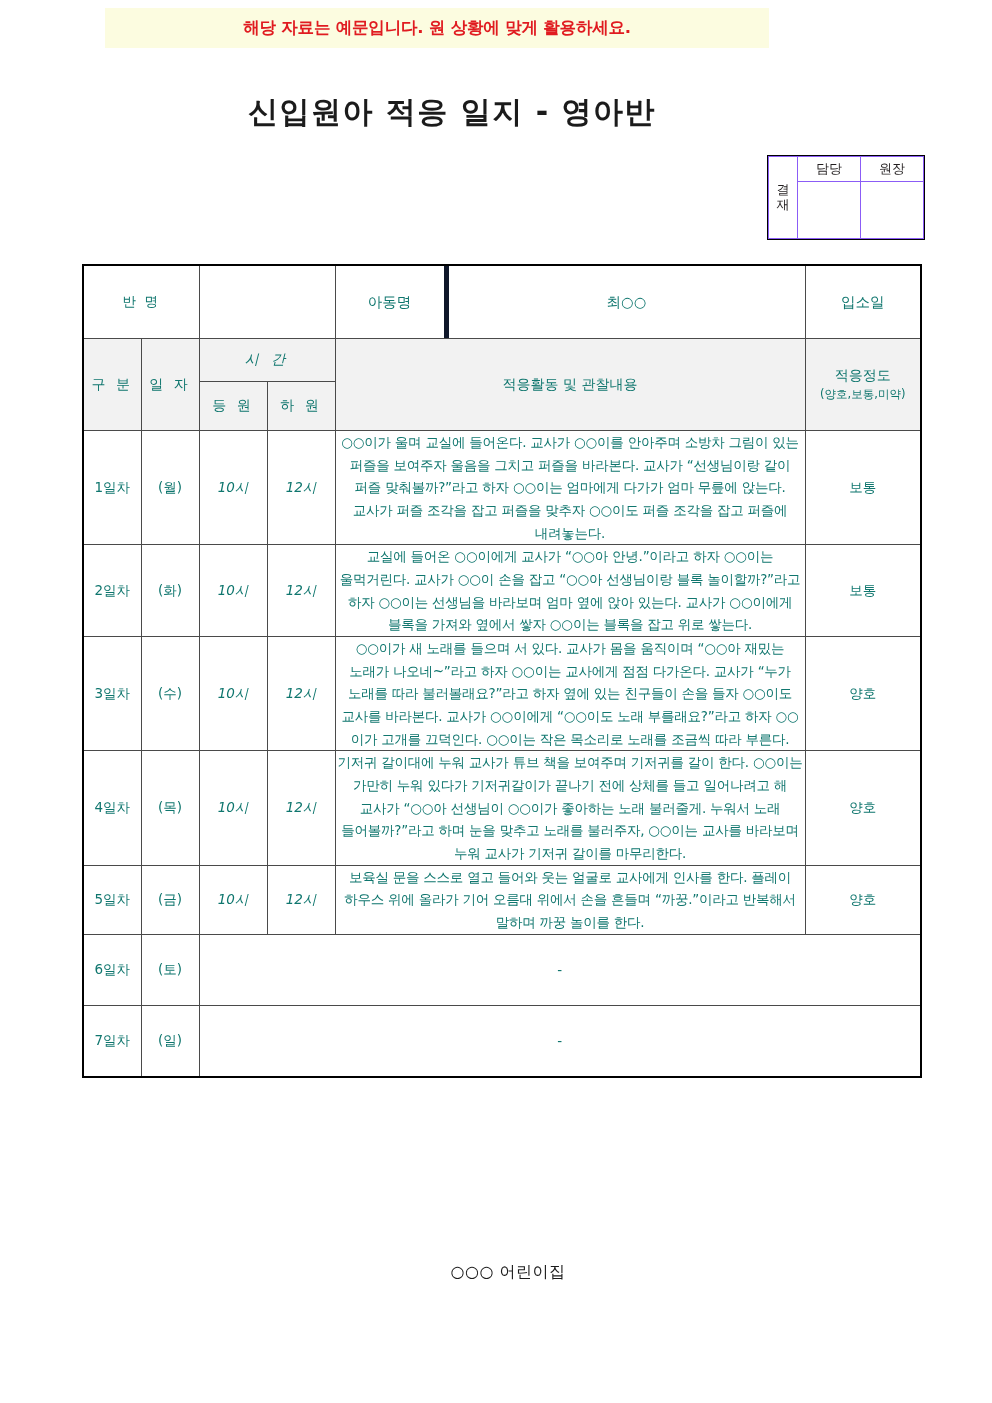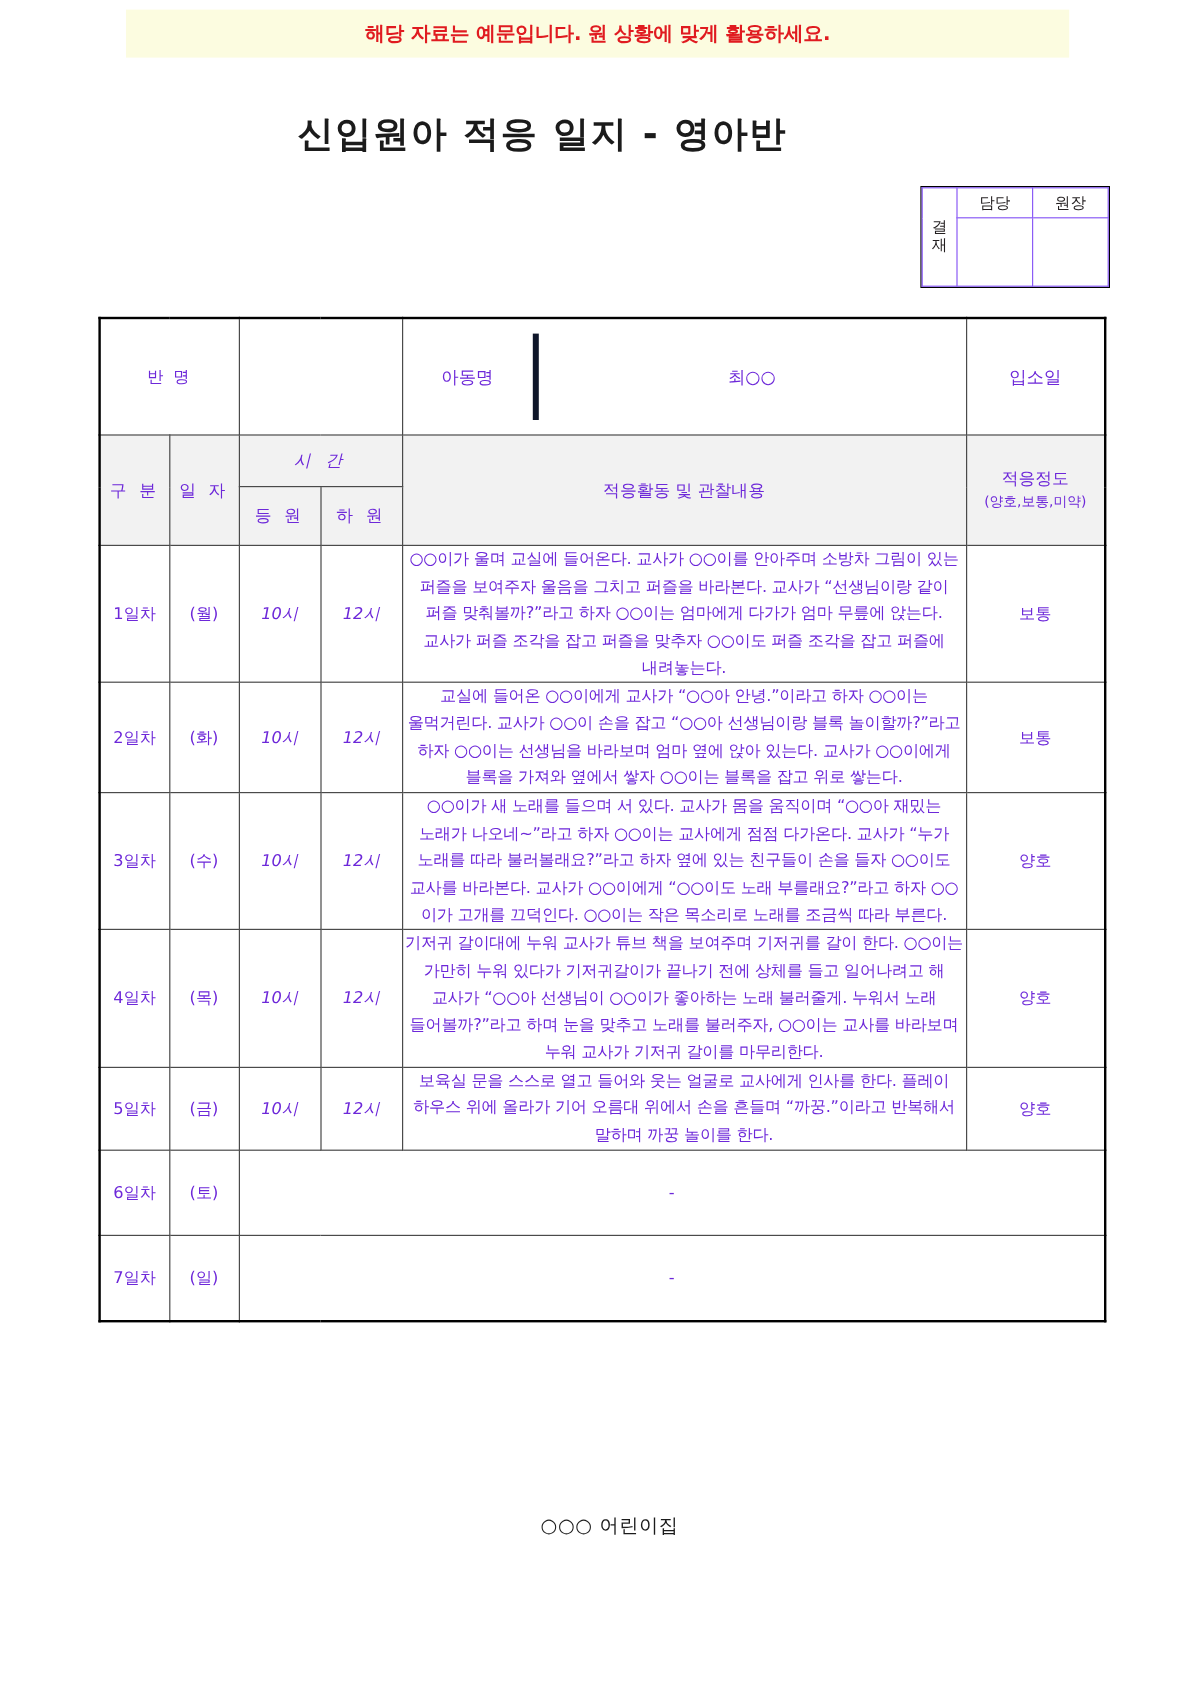--- a/index.html
+++ b/index.html
@@ -14,21 +14,21 @@
     font-family: "DejaVu Sans", "Liberation Sans", sans-serif;
     color: #231f20;
     overflow: hidden;
   }
 
   
   .notice-banner {
     position: absolute;
     left: 105px;
     top: 8px;
-    width: 786px;
+    width: 664px;
     height: 40px;
     background: #fcfce0;
     display: flex;
     align-items: center;
     justify-content: center;
   }
   .notice-banner-text {
     color: #e01b20;
     font-weight: bold;
     font-size: 16.5px;
@@ -95,21 +95,21 @@
     border-collapse: collapse;
     table-layout: fixed;
     border: 2px solid #000;
   }
   .main-table td {
     border: 1px solid #4a4a4a;
     font-size: 13.5px;
     vertical-align: middle;
     text-align: center;
     padding: 0;
-    color: #6d28d9;
+    color: #0f766e;
   }
 
   
   .col-gubun    { width: 58px; }
   .col-ilja     { width: 58px; }
   .col-deungwon { width: 68px; }
   .col-hawon    { width: 68px; }
   .col-content  { width: 470px; }
   .col-jeongdo  { width: 116px; }
 
@@ -249,21 +249,21 @@
     <td class="info-value" style="padding:0">
       <table style="width:100%;border-collapse:collapse;table-layout:fixed">
         <tbody>
               <tr>
           <td style="border:none;border-right:5px solid #0f172a;width:108px;height:72px;text-align:center;vertical-align:middle;font-size:14.5px">아동명</td>
           <td style="border:none;text-align:center;vertical-align:middle;font-size:14.5px">최○○</td>
         </tr>
       </tbody>
           </table>
     </td>
-    <td class="info-value" style="padding:12px">
+    <td class="info-value" style="padding:0">
       <table style="width:100%;border-collapse:collapse;table-layout:fixed">
         <tbody>
               <tr>
           <td style="border:none;height:72px;text-align:center;vertical-align:middle;font-size:14.5px">입소일</td>
         </tr>
       </tbody>
           </table>
     </td>
   </tr>
 

